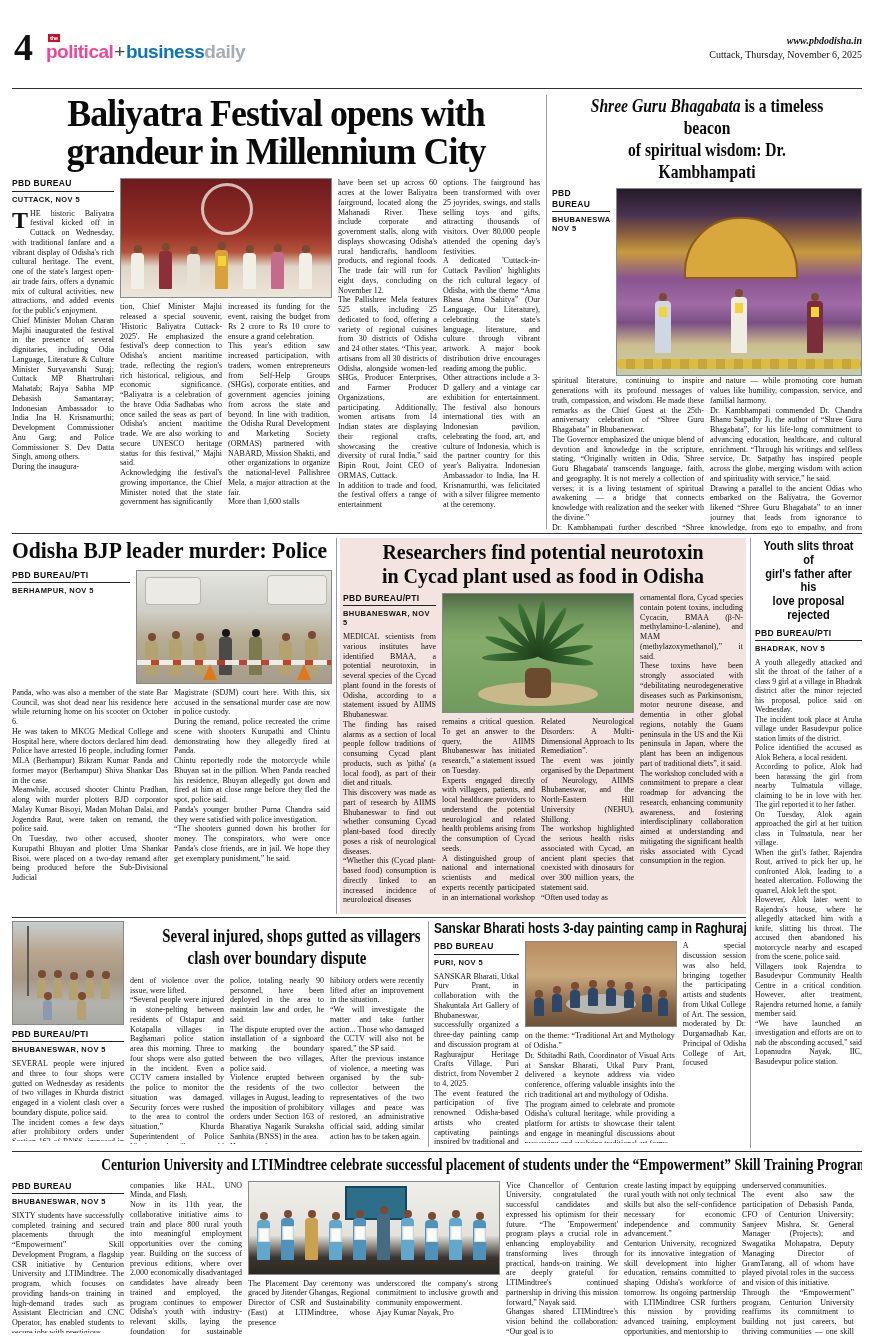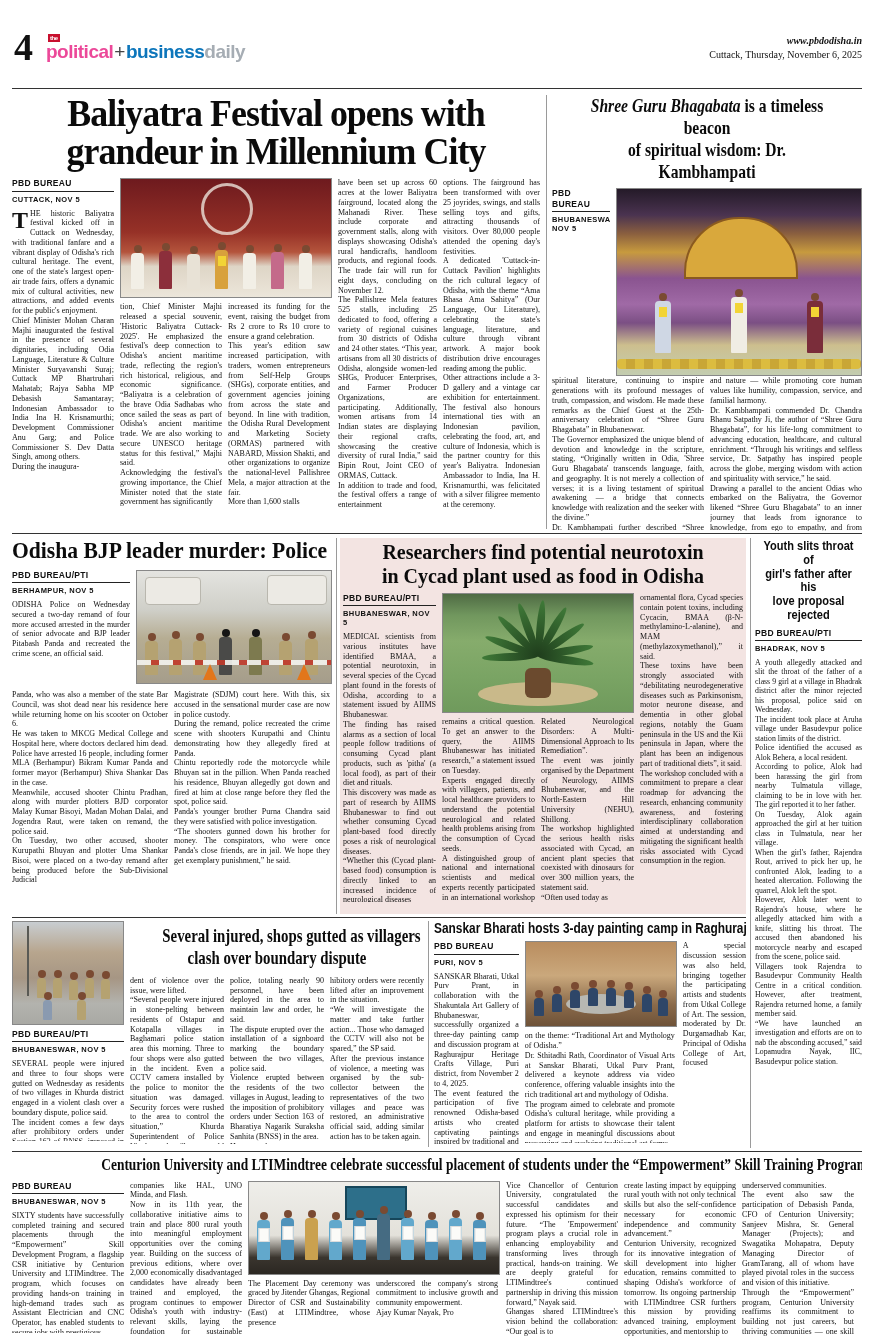--- a/index.html
+++ b/index.html
@@ -151,21 +151,20 @@
 
   <div class="hr" style="left:12px;right:8px;top:533px"></div>
 
   <section class="art" style="left:12px;top:538px;width:320px;height:374px">
     <h2 class="h-bjp">Odisha BJP leader murder:
 Police recreate crime scene</h2>
     <div class="row">
       <div class="col" style="width:118px">
         <span class="bu">PBD BUREAU/PTI</span>
         <span class="dl">BERHAMPUR, NOV 5</span>
-        <div class="txt" style="height:86px">ODISHA Police on Wednesday secured a two-day remand of four more accused arrested in the murder of senior advocate and BJP leader Pitabash Panda and recreated the crime scene, an official said.</div>
       </div>
       <div class="ph" style="width:194px;height:112px;background:linear-gradient(180deg,#e4e4e0 0%,#cfcfc8 35%,#b6ad93 60%,#a59d8b 100%)">
         <span class="van" style="left:8px;top:6px;width:54px;height:26px"></span>
         <span class="van" style="left:130px;top:4px;width:58px;height:28px"></span>
         <i class="p" style="left:8px;height:34px;--c:#b5a271"></i>
         <i class="p" style="left:32px;height:36px;--c:#b5a271"></i>
         <i class="p" style="left:56px;height:34px;--c:#b5a271"></i>
         <i class="p" style="left:82px;height:38px;--c:#4a4a48;--h:#151515"></i>
         <i class="p" style="left:112px;height:38px;--c:#7d7a4f;--h:#151515"></i>
         <i class="p" style="left:142px;height:34px;--c:#b5a271"></i>

